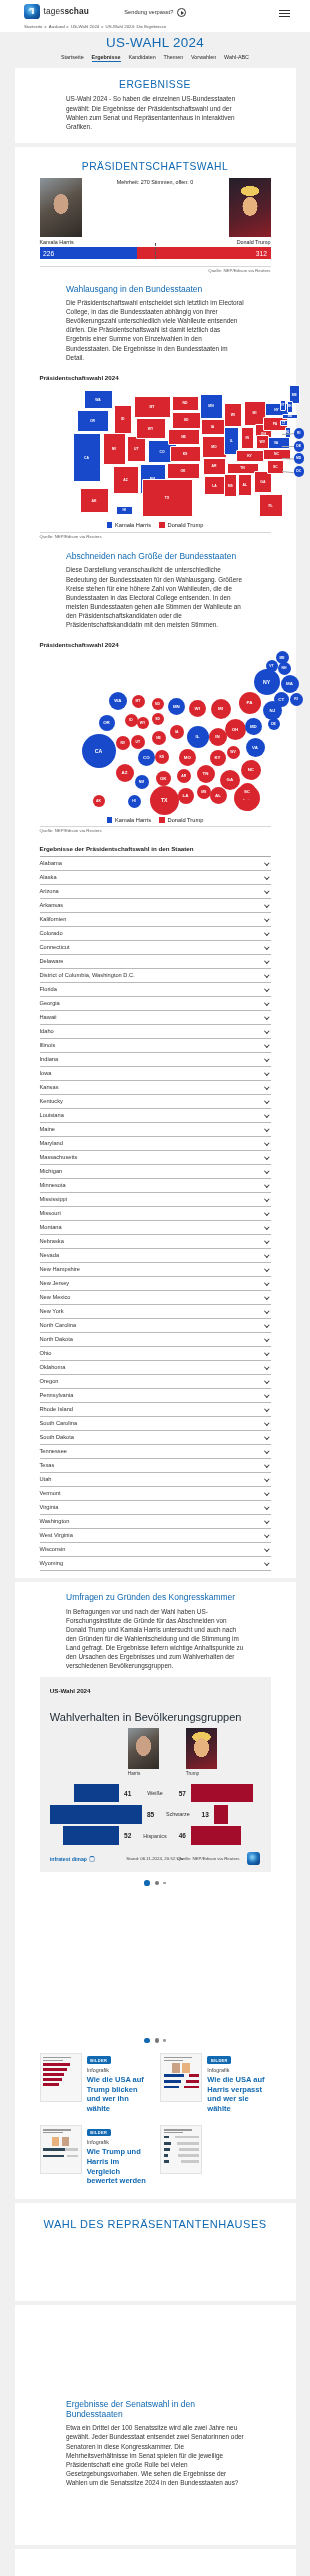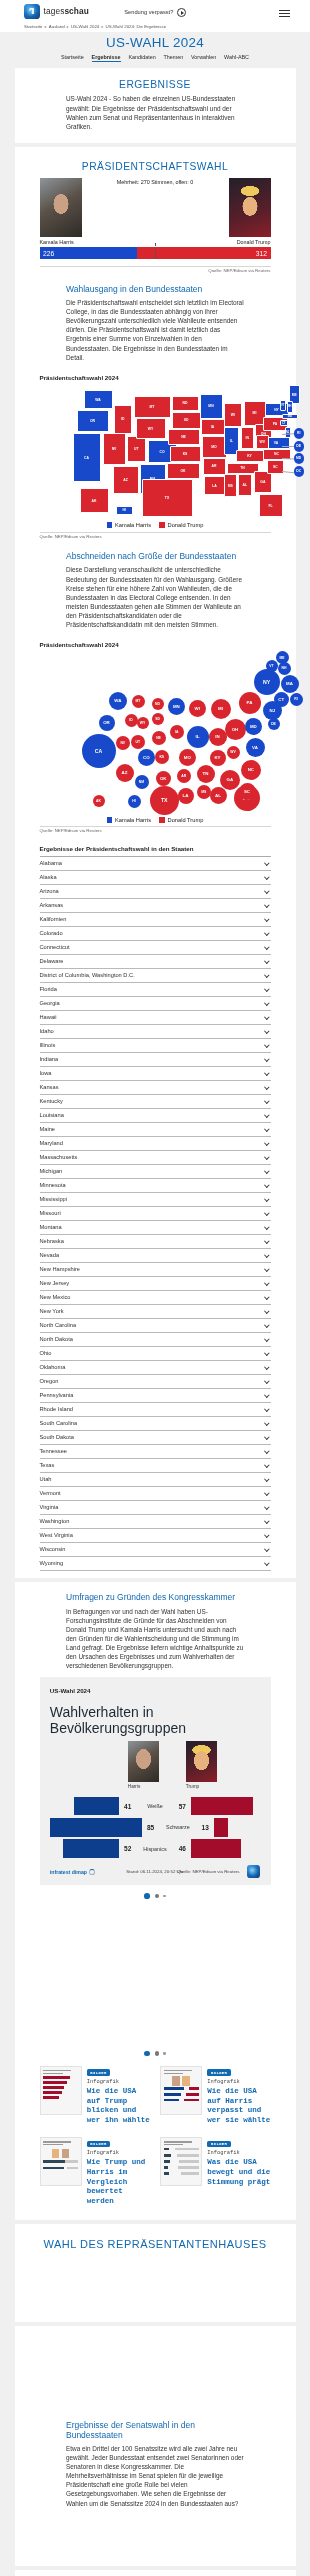--- a/index.html
+++ b/index.html
@@ -86,21 +86,21 @@
   .accordion { margin:0 25px; border-top:0.5px solid #aaa; }
   .acc-row { height:14px; display:flex; align-items:center; justify-content:space-between;
     border-bottom:0.5px solid #b9b9b9; cursor:pointer; }
   .acc-row span { font-size:5.7px; color:#333; }
   .chev { width:3.6px; height:3.6px; border-right:0.8px solid #444; border-bottom:0.8px solid #444;
     transform:rotate(45deg); margin-right:1.6px; margin-top:-1.6px; }
 
   
   .infografik { background:#f0f0f0; margin:7.2px 25px 0; padding:9.3px 10.3px 6.2px; position:relative; }
   .ig-kicker { font-size:6.2px; font-weight:bold; color:#1d1d1d; }
-  .ig-title { font-size:14px; color:#1d2a35; margin-top:10px; }
+  .ig-title { font-size:11px; color:#1d2a35; margin-top:17px; }
   .ig-photos { position:relative; height:55px; margin-top:5.2px; }
   .ig-photo { width:31px; height:41px; position:absolute; top:0; }
   .igp-h { left:78px; }
   .igp-t { left:136px; }
   .ig-plabel { position:absolute; top:43px; font-size:4.7px; color:#333; }
   .ig-rows { margin-top:1px; }
   .ig-row { display:grid; grid-template-columns:1fr 17.6px 37px 17.6px 1fr; align-items:center; height:18.6px; margin-bottom:2.6px; }
   .ig-bar-l { justify-self:end; height:18.6px; }
   .ig-bar-r { justify-self:start; height:18.6px; }
   .ig-val { font-size:6.5px; font-weight:bold; color:#222; text-align:center; }
@@ -115,21 +115,21 @@
   .ard-app::before { content:""; position:absolute; inset:2.1px; border-radius:50%;
     background:radial-gradient(circle at 35% 35%,#8ed4f7 0%,#2a7fc4 55%,#0a3e72 100%); }
 
   .dots { display:flex; justify-content:center; align-items:center; gap:4.7px; }
   .dot { border-radius:50%; cursor:pointer; }
   .dot-a { width:5.7px; height:5.7px; background:#1169b2; }
   .dot-b { width:4.1px; height:4.1px; background:#777; }
   .dot-c { width:2.3px; height:2.3px; background:#999; }
 
   
-  .teasers { display:grid; grid-template-columns:1fr 1fr; gap:11.4px 10.3px; margin:9.3px 25px 0;font-family:Liberation Mono, monospace; }
+  .teasers { display:grid; grid-template-columns:1fr 1fr; gap:11.4px 10.3px; margin:9.3px 25px 0; }
   .teaser { display:flex; gap:5.2px; cursor:pointer; }
   .thumb { width:42px; height:49px; background:#f6f6f6; border:0.5px solid #e2e2e2; padding:3.1px 2.6px; flex:none; }
   .tl { height:1.6px; background:#9a9a9a; margin-bottom:1.3px; }
   .tb { height:2.8px; margin-bottom:1.3px; }
   .tcol { display:flex; gap:2.1px; margin:1.6px 0; }
   .mini-photo { width:7.8px; height:9.8px; }
   .t-body { padding-top:1px; }
   .badge { display:inline-block; background:#1169b2; color:#fff; font-size:3.9px; font-weight:bold;
     letter-spacing:0.4px; padding:1.3px 3.6px; border-radius:1.6px; }
   .t-kicker { font-size:5.4px; color:#444; margin-top:3.1px; }
@@ -698,21 +698,20 @@
           </div>
           <div style="display: flex; justify-content: space-between; margin-top: 2.1px;">
             <div class="tb" style="width:4.7px;background:#2e4756"></div>
             <div class="tb" style="width:20.7px;background:#c9c9c9"></div>
           </div>
           <div style="display: flex; justify-content: space-between; margin-top: 2.1px;">
             <div class="tb" style="width:5.7px;background:#2e4756"></div>
             <div class="tb" style="width:17.6px;background:#c9c9c9"></div>
           </div>
         </div>
-        <div class="t-body"><span class="badge">BILDER</span><div class="t-kicker">Infografik</div><div class="t-title">Was die USA bewegt und die Stimmung prägt</div></div>
       </div>
     </div>
 </section>
 <div class="gap"></div>
 
 <section class="card" style="height:98px; padding-top:14.5px;">
   <div class="big-head">WAHL DES REPRÄSENTANTENHAUSES</div>
 </section>
 <div class="gap"></div>
 

